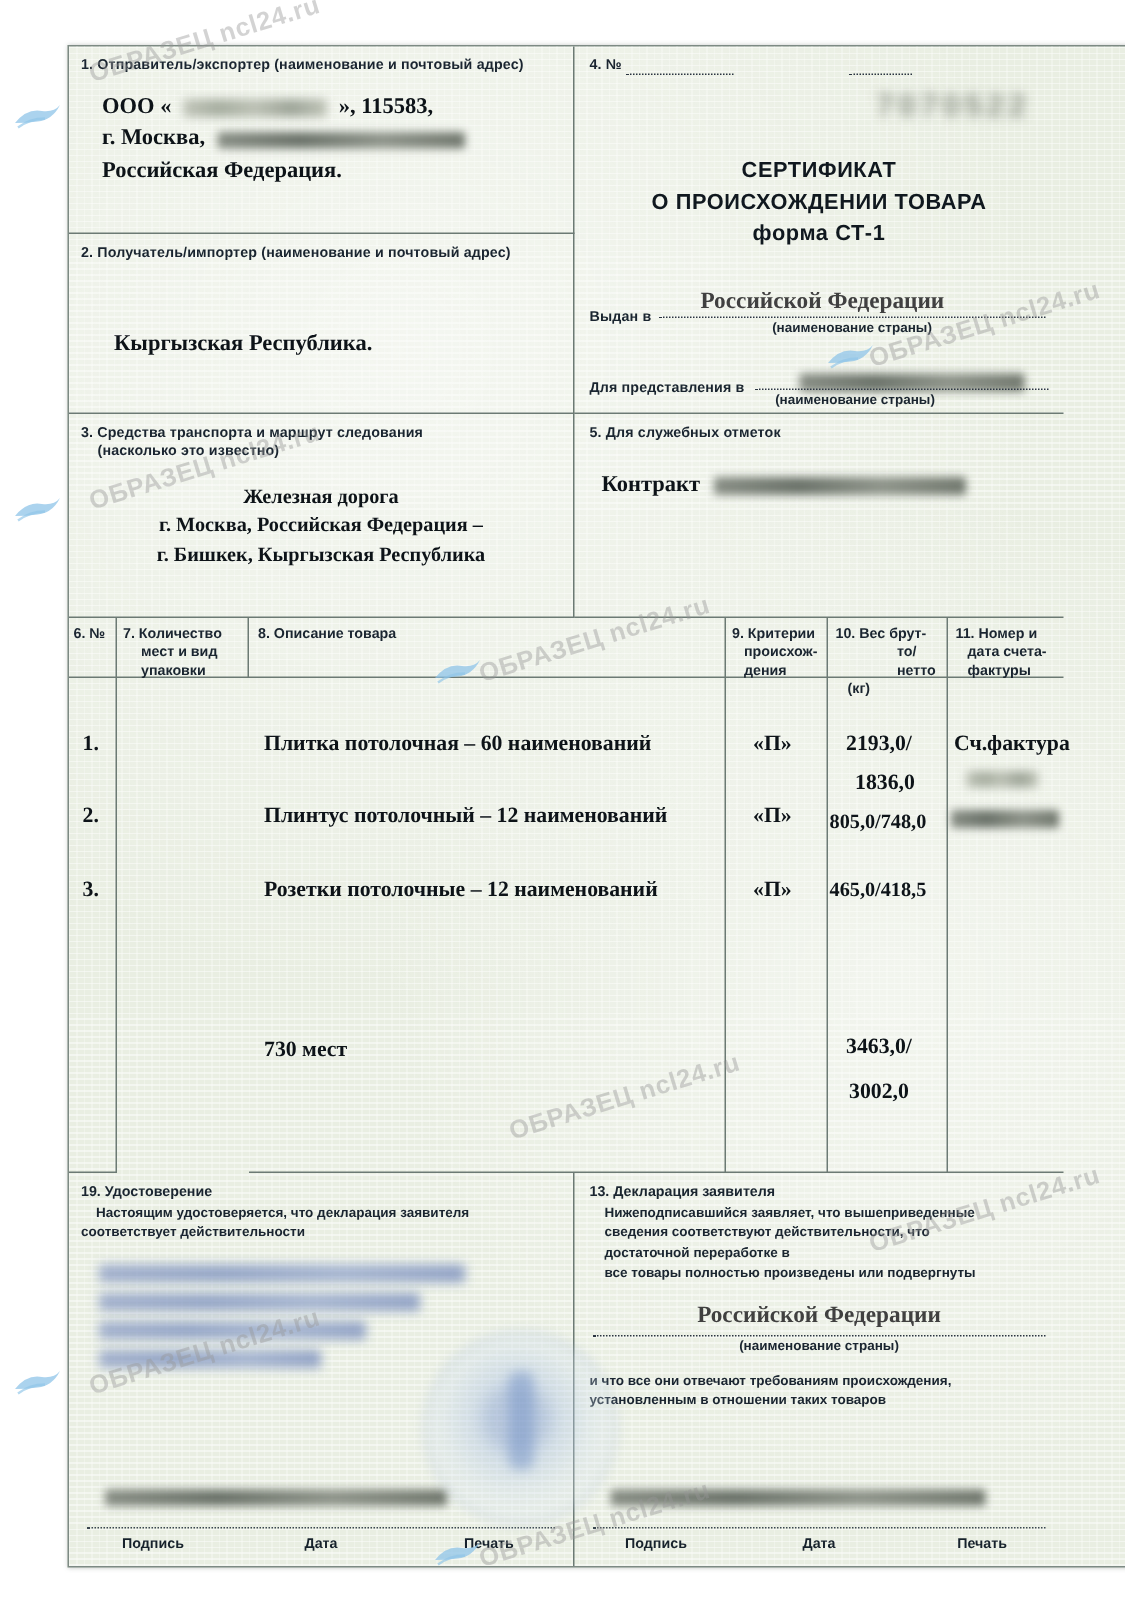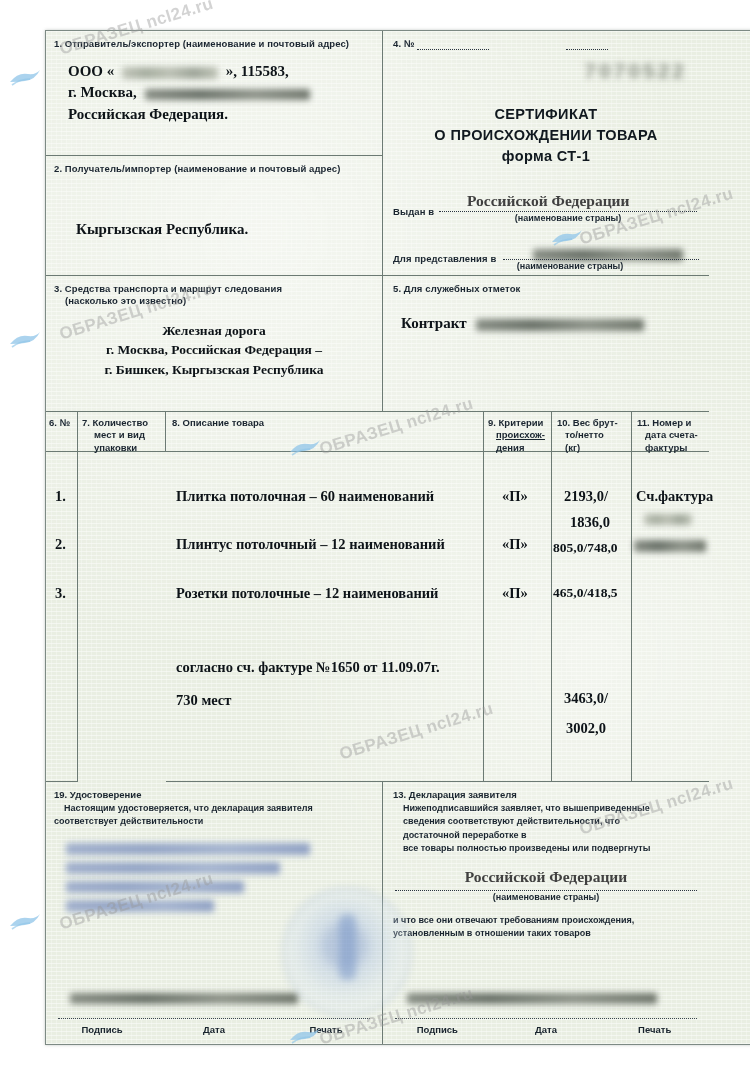--- a/index.html
+++ b/index.html
@@ -302,46 +302,45 @@
     <div class="cell bd-r bd-b" style="left:32px;top:381px;width:88px;height:40px;padding:5px 4px;">
       <div class="thead">7. Количество</div>
       <div class="thead" style="padding-left:12px;">мест и вид</div>
       <div class="thead" style="padding-left:12px;">упаковки</div>
     </div>
     <div class="cell bd-r bd-b" style="left:120px;top:381px;width:318px;height:40px;padding:5px 6px;">
       <div class="thead">8. Описание товара</div>
     </div>
     <div class="cell bd-r bd-b" style="left:438px;top:381px;width:68px;height:40px;padding:5px 4px;">
       <div class="thead">9. Критерии</div>
-      <div class="thead" style="padding-left:8px;text-decoration:underline;">происхож-</div>
+      <div class="thead" style="padding-left:8px;">происхож-</div>
       <div class="thead" style="padding-left:8px;">дения</div>
     </div>
     <div class="cell bd-r bd-b" style="left:506px;top:381px;width:80px;height:40px;padding:5px 5px;">
       <div class="thead">10. Вес брут-</div>
-      <div class="thead" style="padding-left:8px;">то/нетто</div>
+      <div class="thead" style="padding-left:8px;margin-left:33px;">то/нетто</div>
       <div class="thead" style="padding-left:8px;">(кг)</div>
     </div>
     <div class="cell bd-b" style="left:586px;top:381px;width:77px;height:40px;padding:5px 5px;">
       <div class="thead">11. Номер и</div>
       <div class="thead" style="padding-left:8px;">дата счета-</div>
       <div class="thead" style="padding-left:8px;">фактуры</div>
     </div>
 
     <div class="cell bd-r bd-b" style="left:0;top:421px;width:32px;height:330px;">
       <div class="tnum" style="position:absolute;left:9px;top:36px;">1.</div>
       <div class="tnum" style="position:absolute;left:9px;top:84px;">2.</div>
       <div class="tnum" style="position:absolute;left:9px;top:133px;">3.</div>
     </div>
 
 
     <div class="cell bd-r bd-b" style="left:120px;top:421px;width:318px;height:330px;">
       <div class="tnum" style="position:absolute;left:10px;top:36px;">Плитка потолочная – 60 наименований</div>
       <div class="tnum" style="position:absolute;left:10px;top:84px;">Плинтус потолочный – 12 наименований</div>
       <div class="tnum" style="position:absolute;left:10px;top:133px;">Розетки потолочные – 12 наименований</div>
-      <div class="tnum" style="position:absolute;left:10px;top:207px;">согласно сч. фактуре №1650 от 11.09.07г.</div>
       <div class="tnum" style="position:absolute;left:10px;top:240px;">730 мест</div>
     </div>
 
     <div class="cell bd-r bd-b" style="left:438px;top:421px;width:68px;height:330px;">
       <div class="tnum" style="position:absolute;left:18px;top:36px;">«П»</div>
       <div class="tnum" style="position:absolute;left:18px;top:84px;">«П»</div>
       <div class="tnum" style="position:absolute;left:18px;top:133px;">«П»</div>
     </div>
 
     <div class="cell bd-r bd-b" style="left:506px;top:421px;width:80px;height:330px;">

